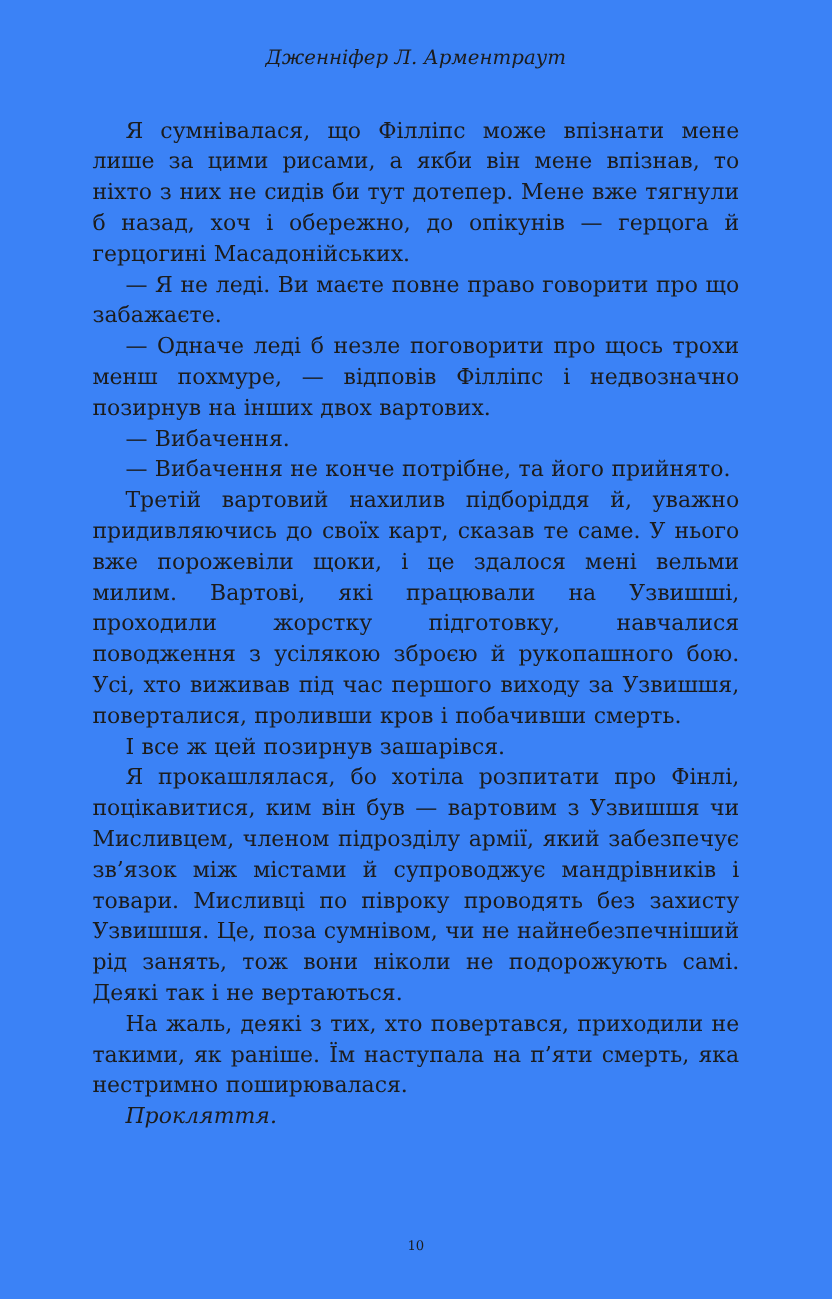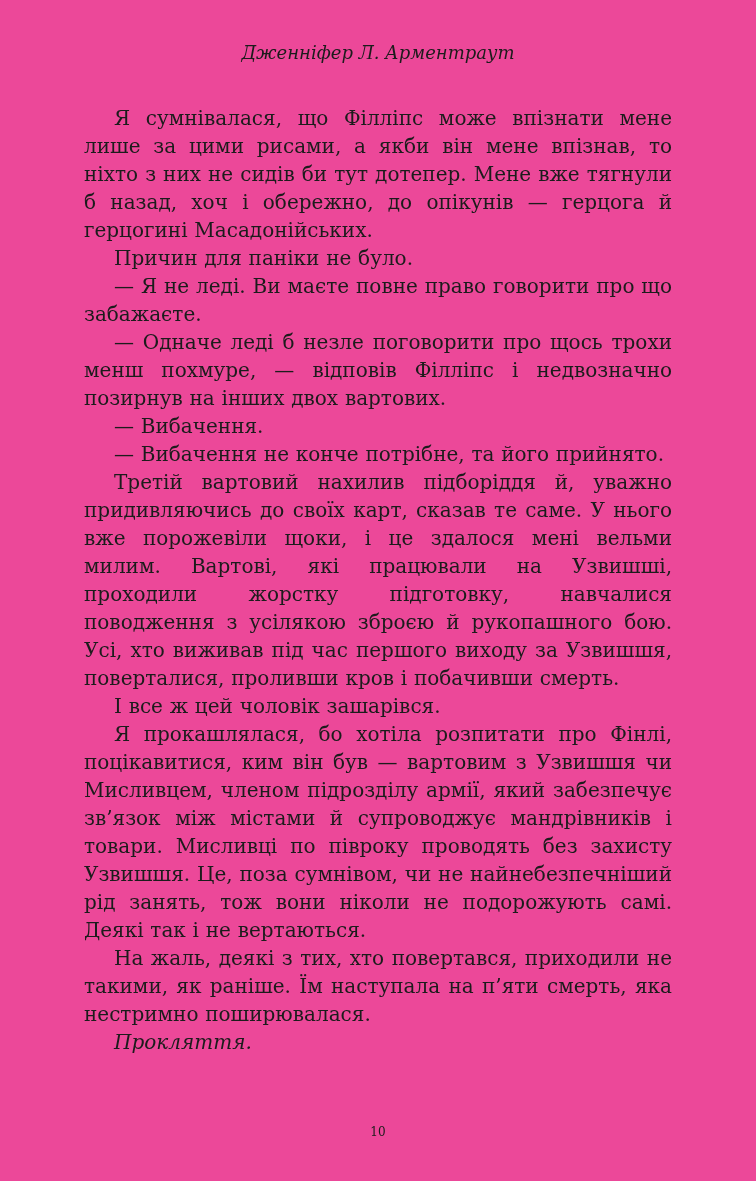--- a/index.html
+++ b/index.html
@@ -5,21 +5,21 @@
   html, body {
     margin: 0;
     padding: 0;
     background: #ffffff;
   }
   .book-page {
     position: relative;
     width: 756px;
     height: 1181px;
     margin: 0 auto;
-    background: #ec4899;
+    background: #3b82f6;
     box-sizing: border-box;
     padding: 42px 84px 0 84px;
     font-family: "DejaVu Serif", "Liberation Serif", serif;
     color: #1c1c1c;
     overflow: hidden;
   }
   .running-header {
     text-align: center;
     font-style: italic;
     font-size: 18px;
@@ -54,26 +54,25 @@
   }
 </style>
 </head>
 <body>
 
 <div class="book-page">
   <div class="running-header">Дженніфер Л. Арментраут</div>
 
   <div class="page-body">
       <p class="paragraph">Я сумнівалася, що Філліпс може впізнати мене лише за цими рисами, а якби він мене впізнав, то ніхто з них не сидів би тут дотепер. Мене вже тягнули б назад, хоч і обережно, до опікунів — герцога й герцогині Масадонійських.</p>
-      <p class="paragraph">Причин для паніки не було.</p>
       <p class="paragraph">— Я не леді. Ви маєте повне право говорити про що забажаєте.</p>
       <p class="paragraph">— Одначе леді б незле поговорити про щось трохи менш похмуре, — відповів Філліпс і недвозначно позирнув на інших двох вартових.</p>
       <p class="paragraph">— Вибачення.</p>
       <p class="paragraph">— Вибачення не конче потрібне, та його прийнято.</p>
       <p class="paragraph">Третій вартовий нахилив підборіддя й, уважно придивляючись до своїх карт, сказав те саме. У нього вже порожевіли щоки, і це здалося мені вельми милим. Вартові, які працювали на Узвишші, проходили жорстку підготовку, навчалися поводження з усілякою зброєю й рукопашного бою. Усі, хто виживав під час першого виходу за Узвишшя, поверталися, проливши кров і побачивши смерть.</p>
-      <p class="paragraph">І все ж цей чоловік зашарівся.</p>
+      <p class="paragraph">І все ж цей позирнув зашарівся.</p>
       <p class="paragraph">Я прокашлялася, бо хотіла розпитати про Фінлі, поцікавитися, ким він був — вартовим з Узвишшя чи Мисливцем, членом підрозділу армії, який забезпечує зв’язок між містами й супроводжує мандрівників і товари. Мисливці по півроку проводять без захисту Узвишшя. Це, поза сумнівом, чи не найнебезпечніший рід занять, тож вони ніколи не подорожують самі. Деякі так і не вертаються.</p>
       <p class="paragraph">На жаль, деякі з тих, хто повертався, приходили не такими, як раніше. Їм наступала на п’яти смерть, яка нестримно поширювалася.</p>
       <p class="paragraph italic">Прокляття.</p>
     </div>
 
   <div class="page-number">10</div>
 </div>
 
 </body></html>

